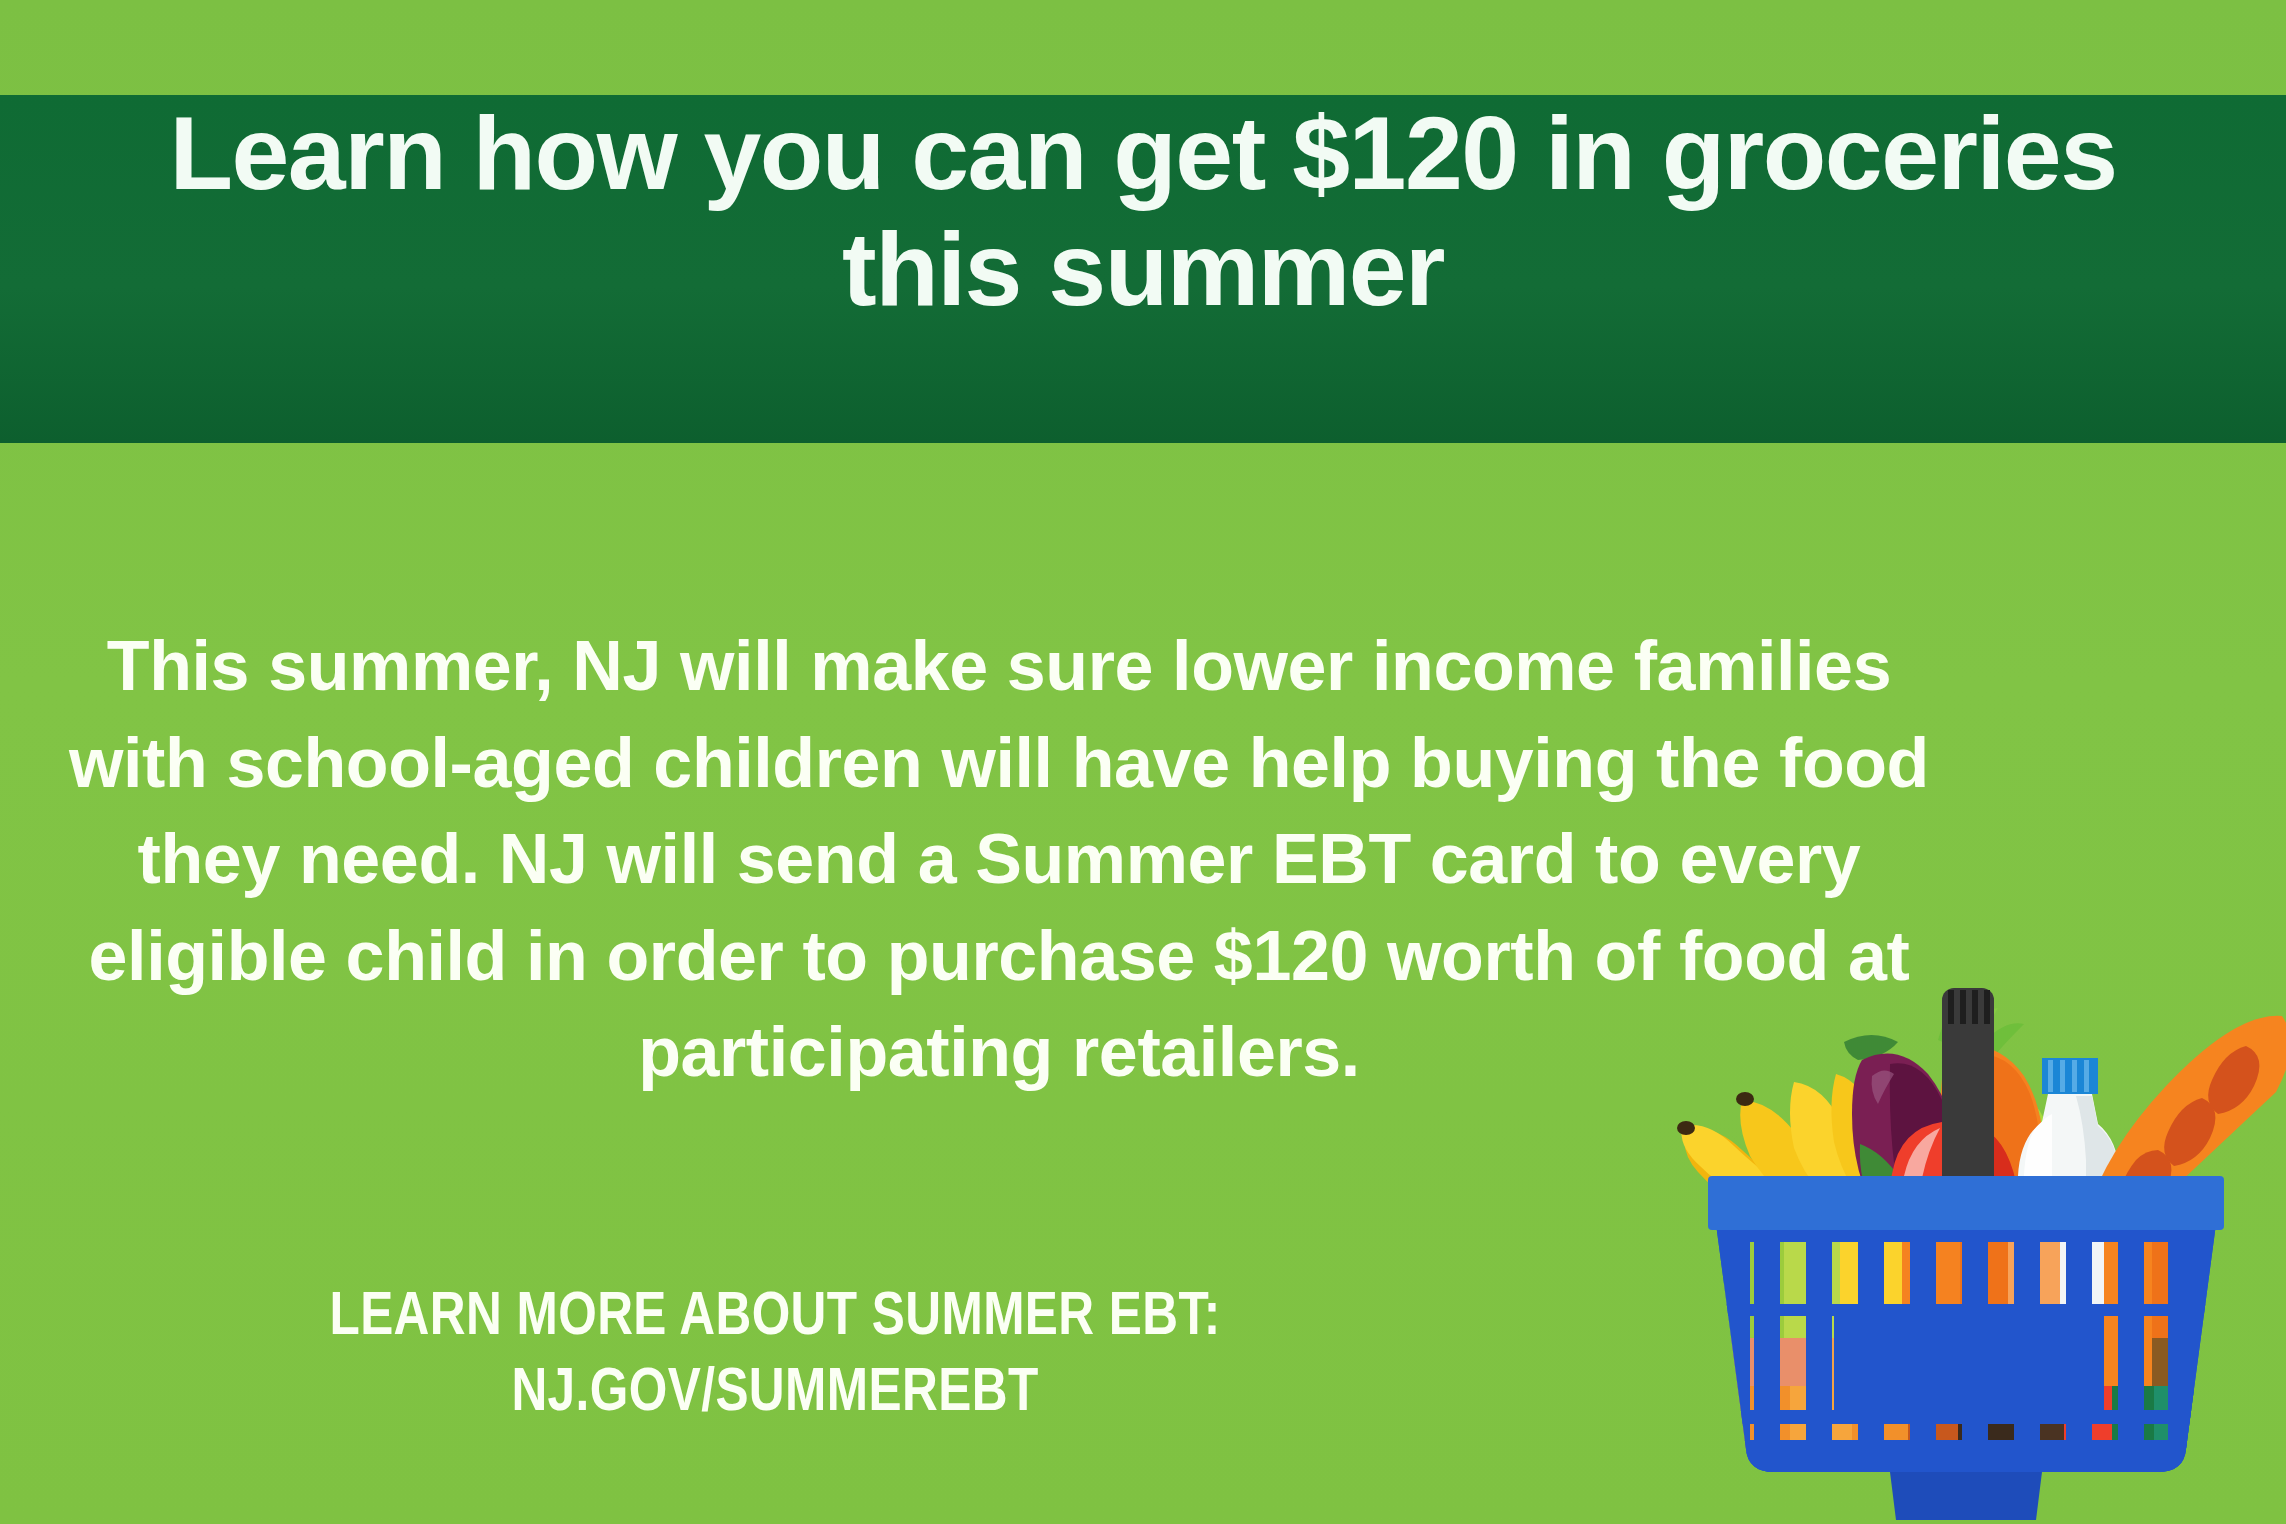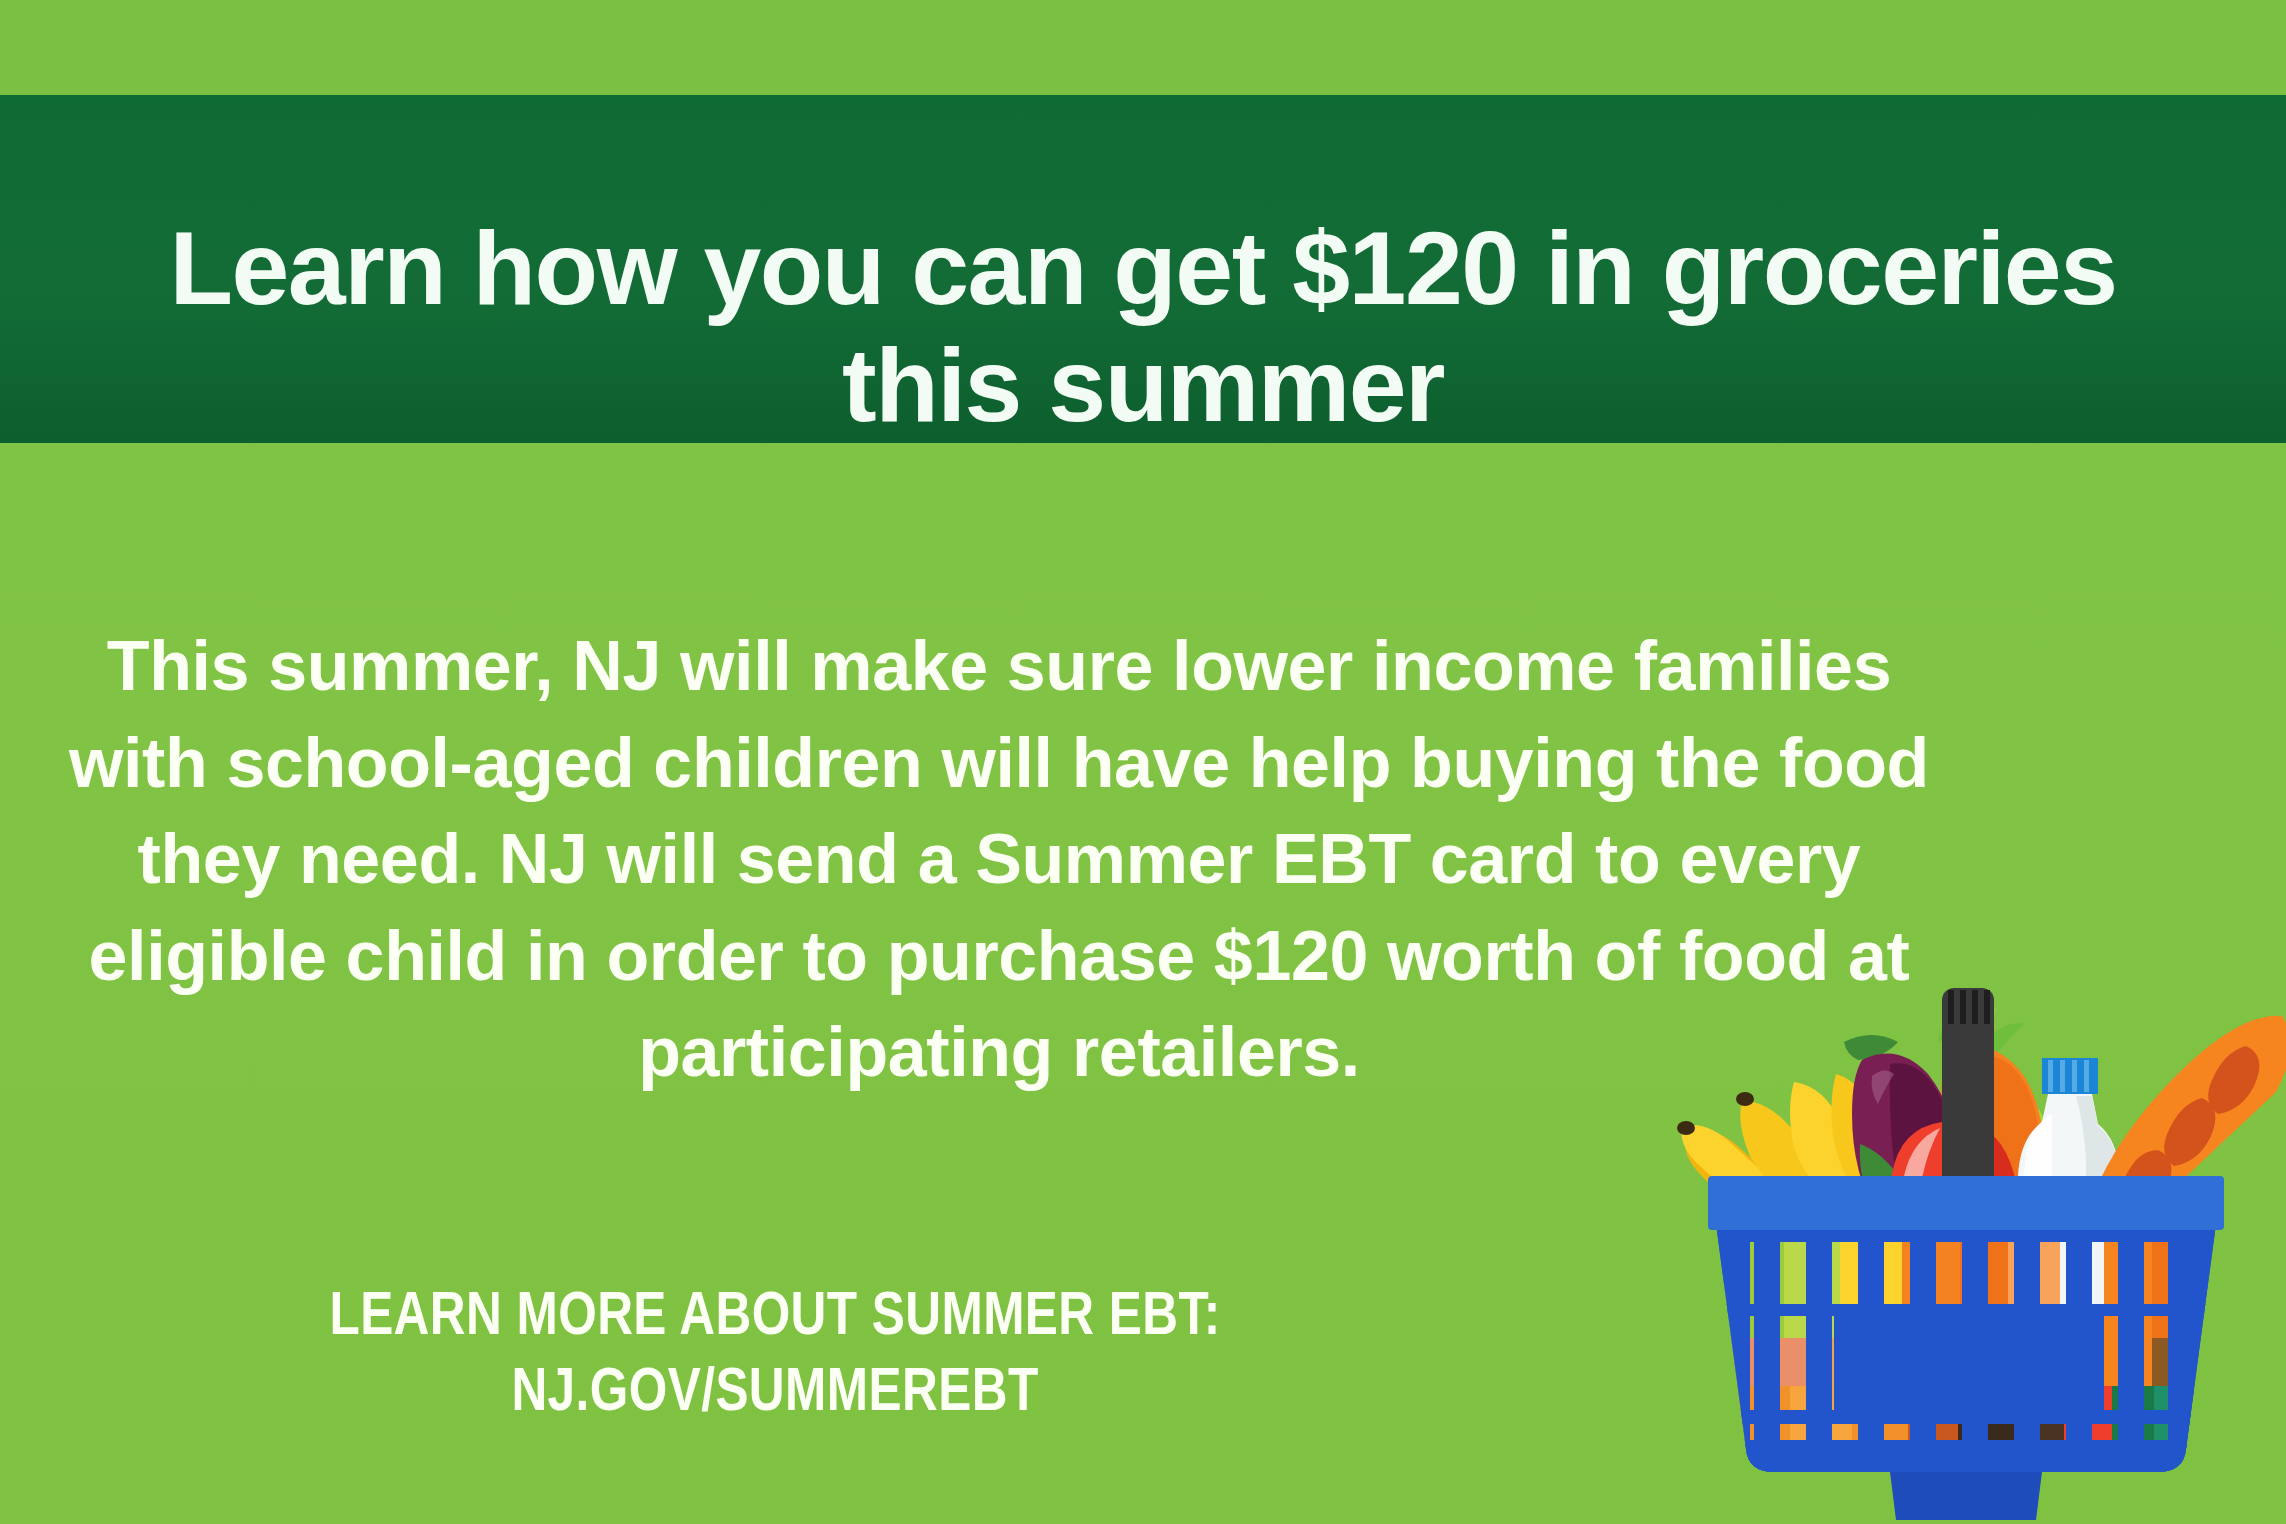--- a/index.html
+++ b/index.html
@@ -11,21 +11,21 @@
   #poster{
     position:relative;width:2286px;height:1524px;
     background:linear-gradient(180deg,#7cc043 0%,#81c445 45%,#7fc242 100%);
     overflow:hidden;
   }
 
   
   .banner{
     position:absolute;left:0;top:95px;width:2286px;height:348px;
     background:linear-gradient(180deg,#0f6b34 0%,#136c36 55%,#0d5f2e 100%);
-    display:flex;align-items:flex-end;justify-content:center;
+    display:flex;align-items:flex-start;justify-content:center;
   }
   .banner-title{
     color:#f2fbf4;
     font-size:104px;line-height:1.12;font-weight:700;
     text-align:center;letter-spacing:-1.5px;
     max-width:2000px;
     margin:0;padding:0 40px;
   }
 
   

